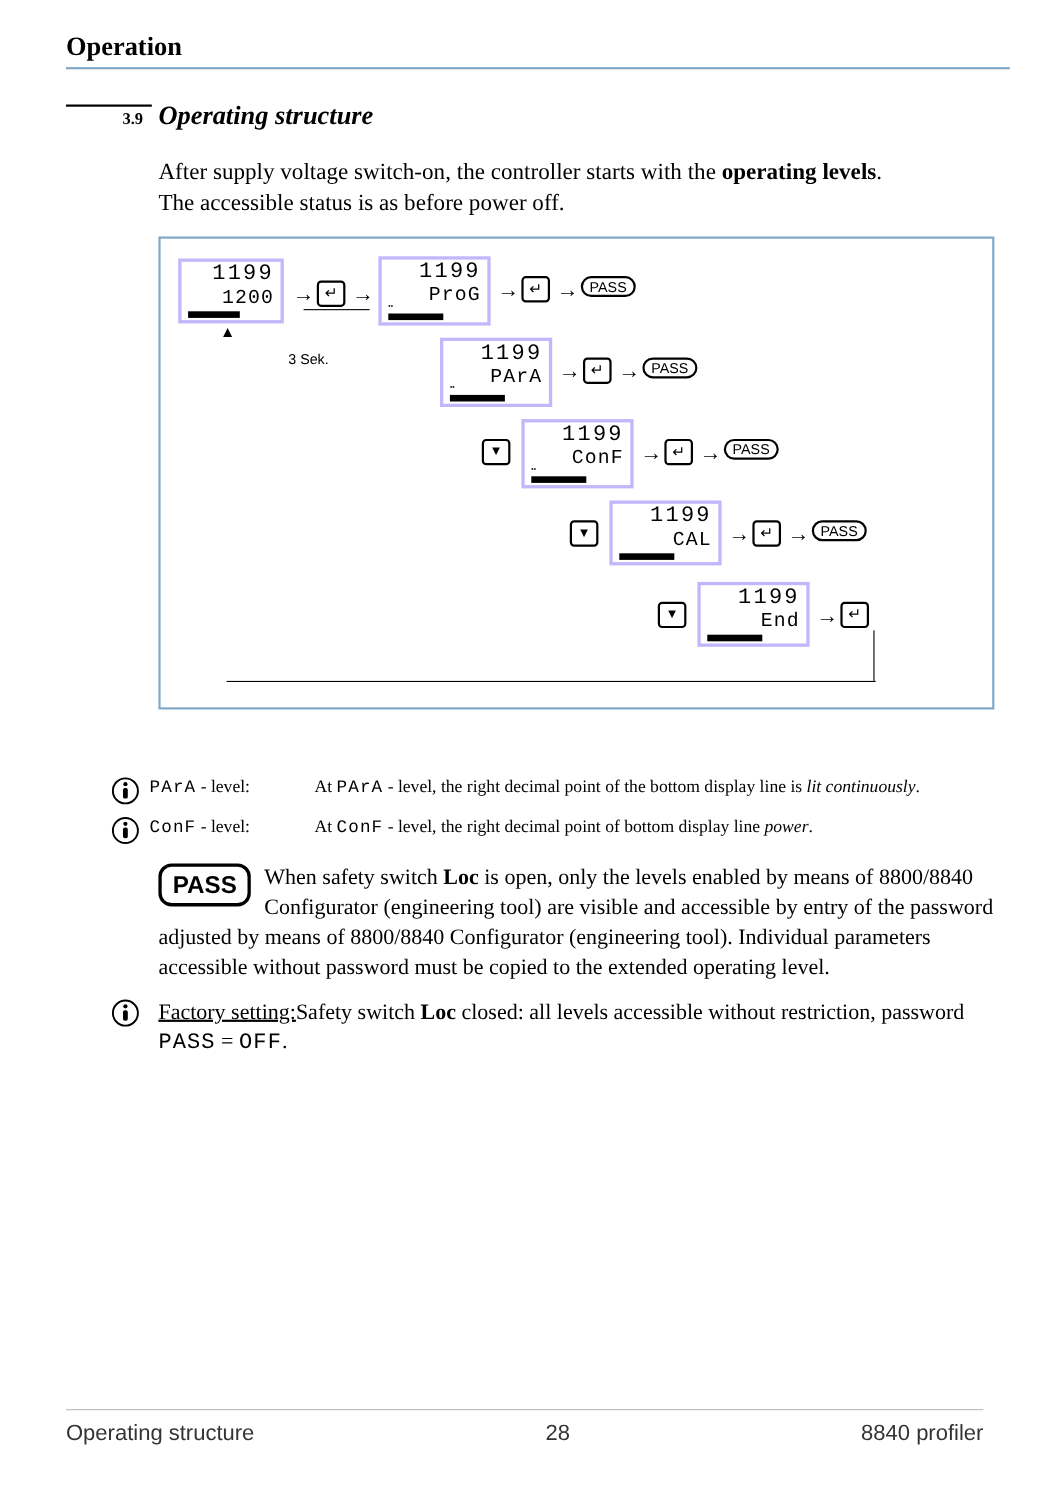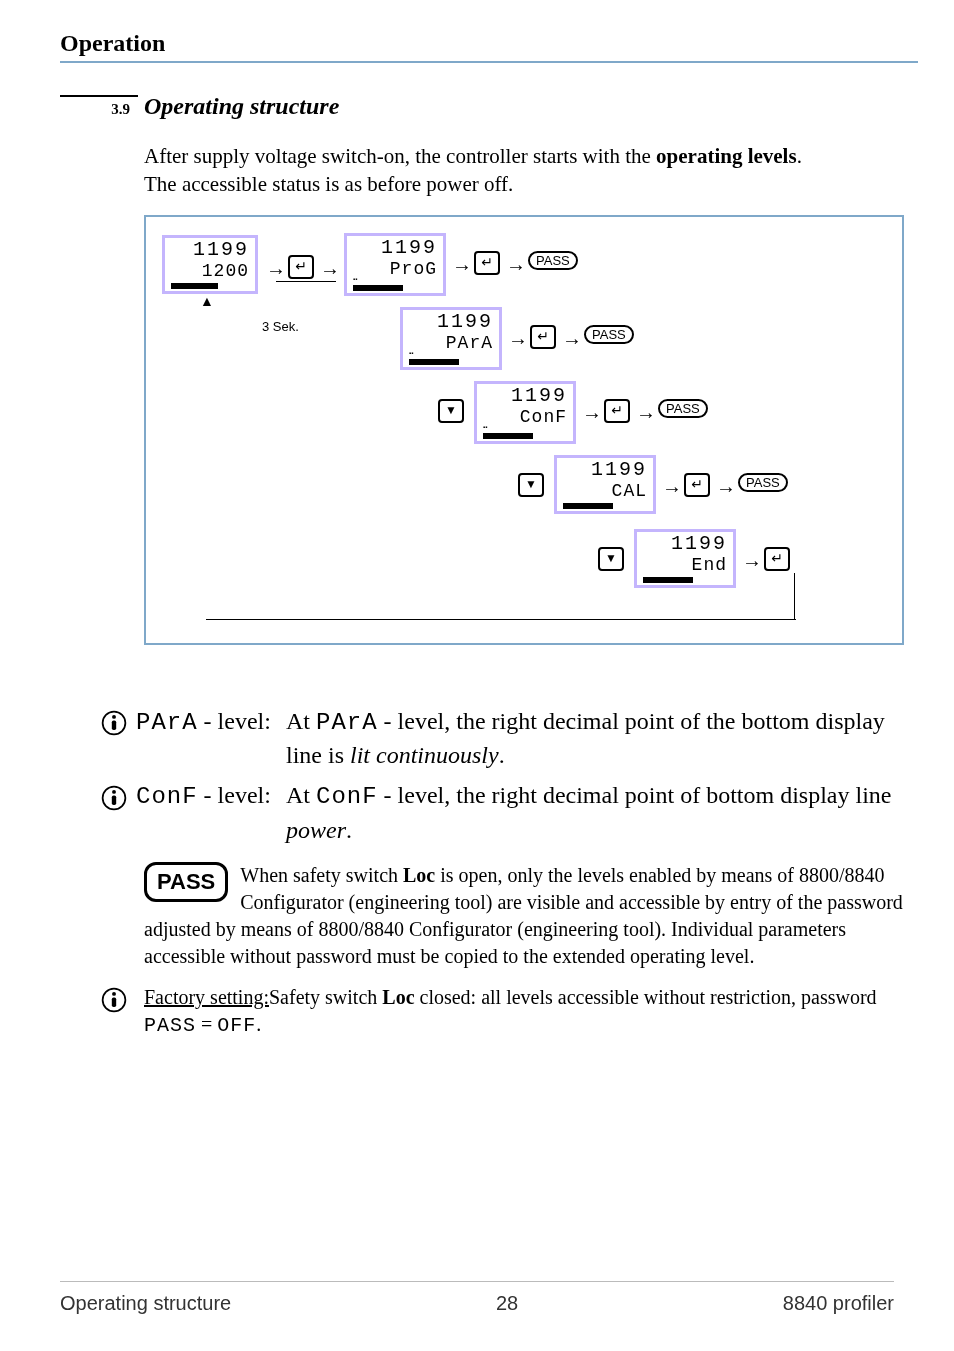--- a/index.html
+++ b/index.html
@@ -107,21 +107,21 @@
   }
   .sek-label {
     position: absolute;
     font-size: 13px;
     font-family: Arial, sans-serif;
   }
   .info-row {
     display: flex;
     margin-left: 40px;
     margin-bottom: 8px;
-    font-size: 24px;
+    font-size: 16px;
     line-height: 1.35;
   }
   .info-icon {
     flex: 0 0 36px;
   }
   .seg-font {
     font-family: 'Courier New', monospace;
     letter-spacing: 1px;
   }
   .info-label {

